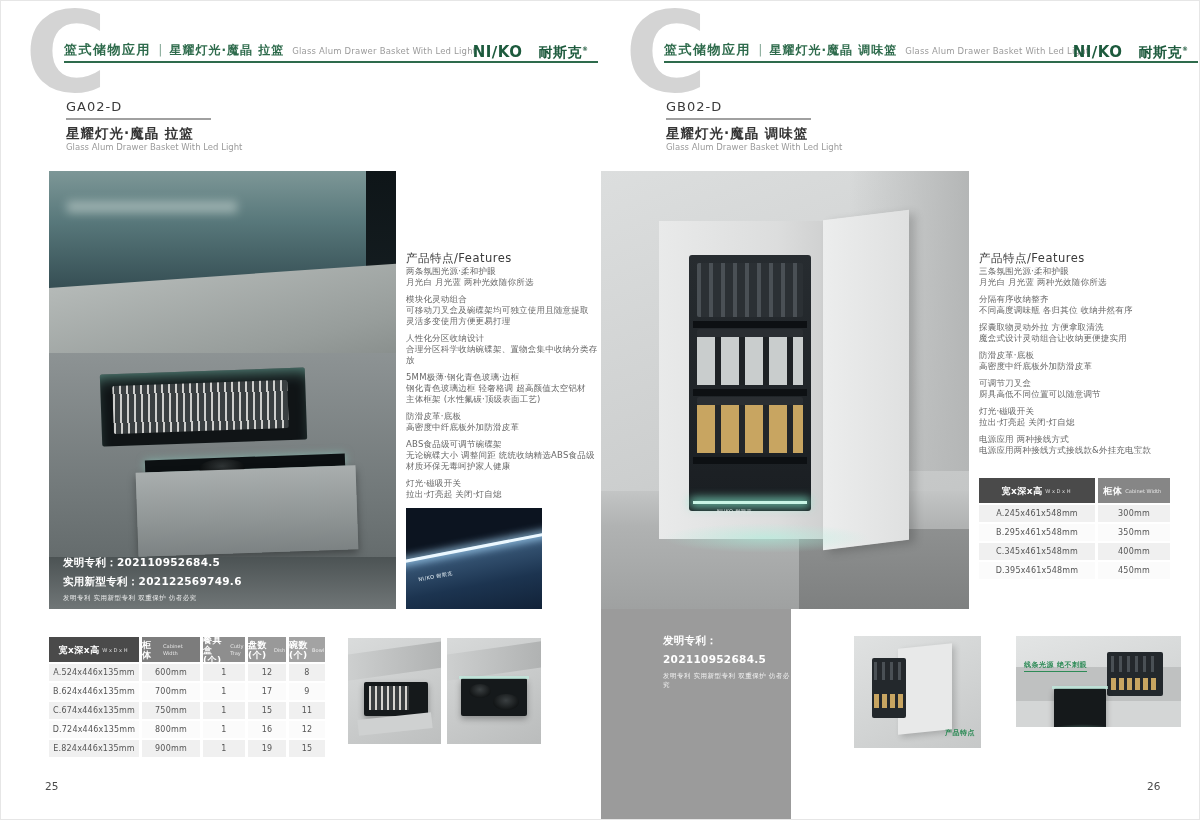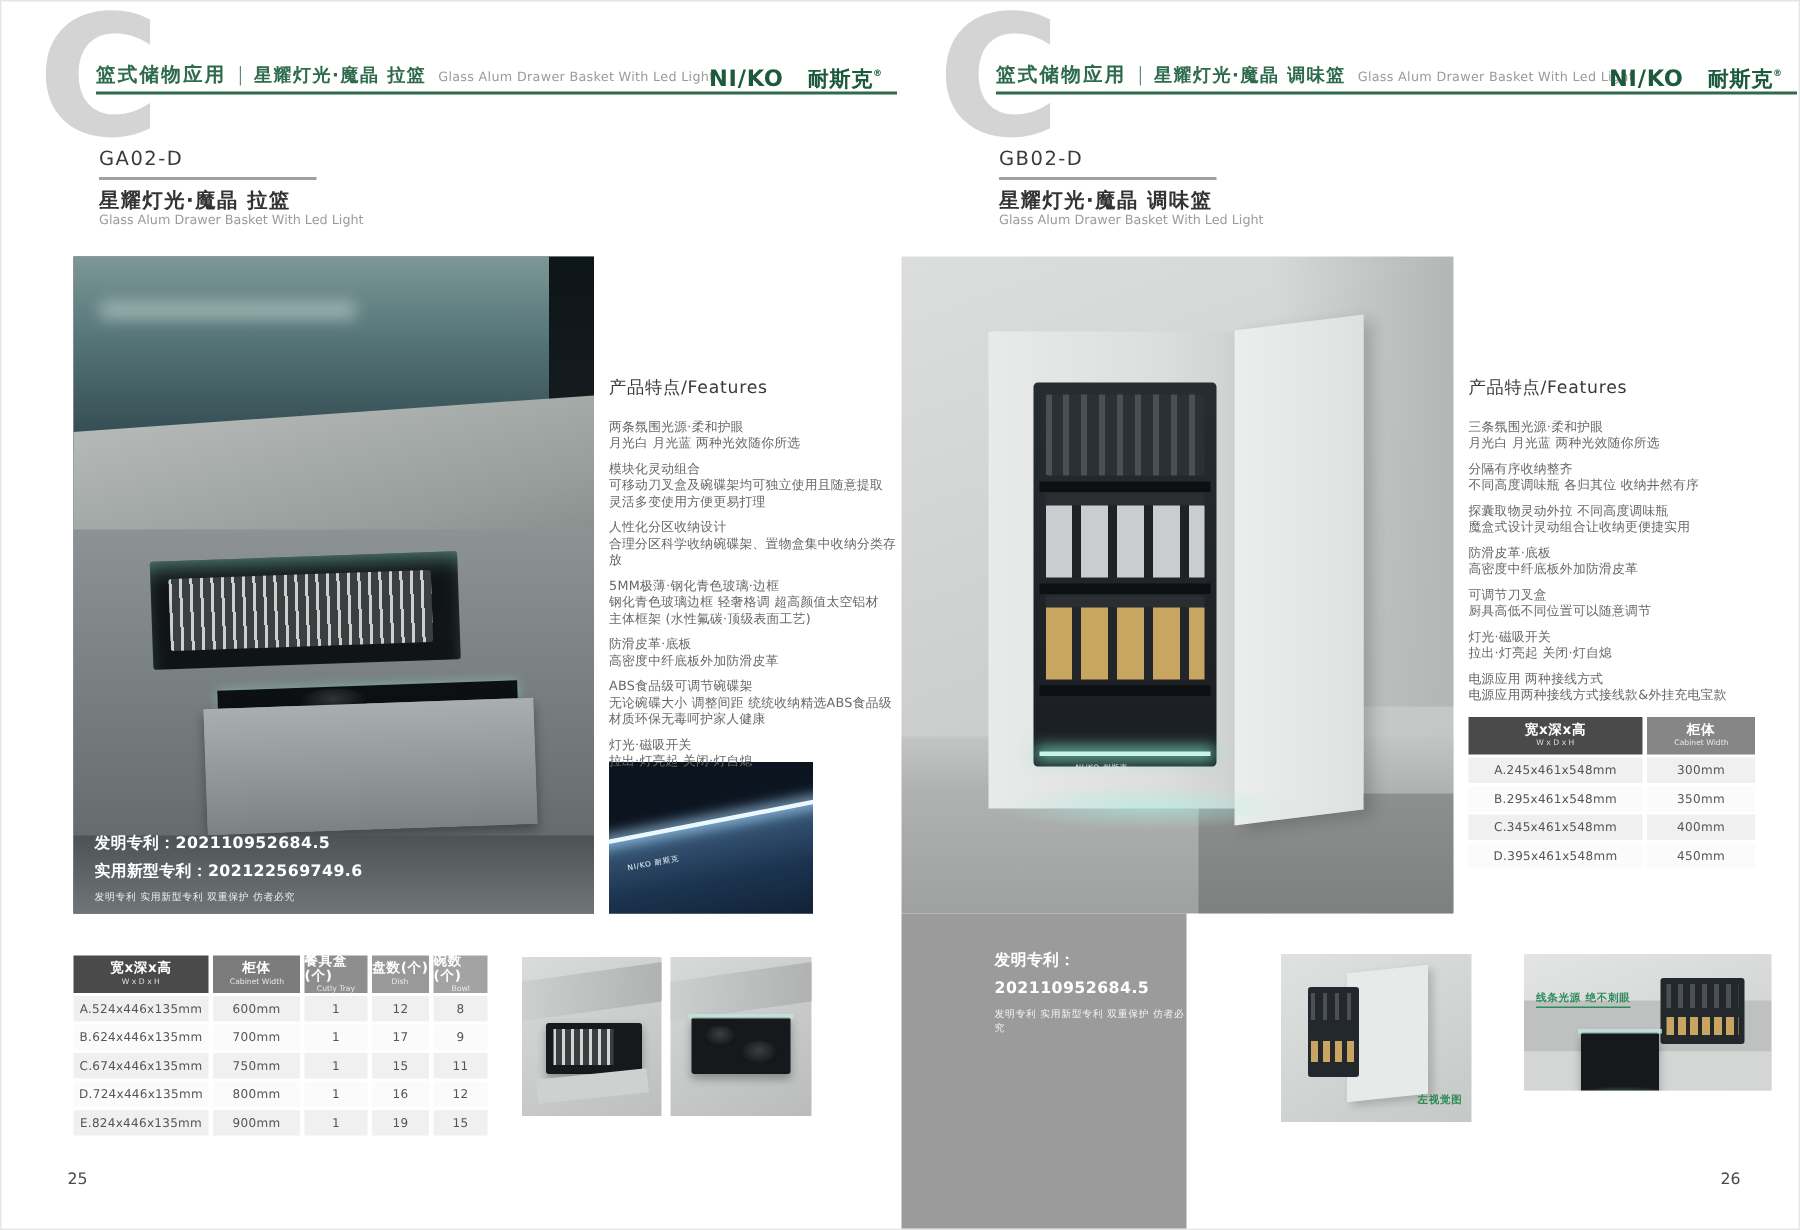--- a/index.html
+++ b/index.html
@@ -22,32 +22,32 @@
   .logo-reg{font-size:6px;font-weight:bold;}
 
   
   .code{position:absolute;left:65px;top:98px;font-size:13px;color:#3a3a3a;letter-spacing:1px;}
   .code-rule{position:absolute;left:65px;top:117px;width:145px;height:1.5px;background:#a0a0a0;}
   .pname{position:absolute;left:65px;top:124px;font-size:13.5px;font-weight:bold;color:#333;letter-spacing:1px;}
   .pname-en{position:absolute;left:65px;top:141px;font-size:8.5px;color:#9b9b9b;}
 
   
   .features{position:absolute;z-index:2;}
-  .features-title{font-size:11.5px;color:#3a3a3a;margin-bottom:14px;letter-spacing:.5px;}
+  .features-title{font-size:11.5px;color:#3a3a3a;letter-spacing:.5px;}
   .feat{font-size:8.5px;color:#686868;line-height:11px;white-space:pre-line;margin-bottom:6px;letter-spacing:.2px;}
 
   
   .patent-big{font-size:10.5px;font-weight:bold;color:#fff;line-height:19px;letter-spacing:.3px;}
   .patent-small{font-size:6.5px;color:rgba(255,255,255,.88);margin-top:3px;letter-spacing:.5px;}
 
   
   .spec{position:absolute;display:grid;gap:2px 3px;z-index:2;}
   .spec-l{left:48px;top:636px;grid-template-columns:90px 58px 42px 38px 36px;}
   .spec-r{left:378px;top:477px;grid-template-columns:116px 72px;}
-  .th{display:flex;flex-direction:column;align-items:center;justify-content:center;color:#fff;height:25px;}
+  .th{display:flex;flex-direction:row;align-items:center;justify-content:center;color:#fff;height:25px;}
   .th .thcn{font-size:9px;font-weight:bold;line-height:10px;letter-spacing:.5px;}
   .th .then{font-size:6px;opacity:.8;line-height:8px;transform:scale(.85);}
   .h1{background:#4a4a4a;} .h2{background:#7c7c7c;} .h3{background:#8e8e8e;} .h4{background:#999999;} .h5{background:#a3a3a3;align-items:center;}
   .h2r{background:#868686;}
   .td{font-size:8px;color:#555;display:flex;align-items:center;justify-content:center;height:17px;letter-spacing:.2px;}
   .ro{background:#f0f0f0;} .re{background:#fbfbfb;}
 
   .pageno{position:absolute;top:779px;font-size:10.5px;color:#4a4a4a;}
 
   
@@ -297,21 +297,21 @@
         <div class="patent-small">发明专利 实用新型专利 双重保护 仿者必究</div>
       </div>
     </div>
 
     <div class="features" style="left:378px;top:250px;width:200px;">
       <div class="features-title">产品特点/Features</div>
       <div class="feat">三条氛围光源·柔和护眼
 月光白 月光蓝 两种光效随你所选</div>
       <div class="feat">分隔有序收纳整齐
 不同高度调味瓶 各归其位 收纳井然有序</div>
-      <div class="feat">探囊取物灵动外拉 不同高度调味瓶
+      <div class="feat">探囊取物灵动外拉 方便拿取清洗
 魔盒式设计灵动组合让收纳更便捷实用</div>
       <div class="feat">防滑皮革·底板
 高密度中纤底板外加防滑皮革</div>
       <div class="feat">可调节刀叉盒
 厨具高低不同位置可以随意调节</div>
       <div class="feat">灯光·磁吸开关
 拉出·灯亮起 关闭·灯自熄</div>
       <div class="feat">电源应用 两种接线方式
 电源应用两种接线方式接线款&amp;外挂充电宝款</div>
     </div>
@@ -334,21 +334,21 @@
       <div class="td ro">400mm</div>
       <div class="td re">D.395x461x548mm</div>
       <div class="td re">450mm</div>
     </div>
 
     <div class="thumb t3">
       <div class="tm-cab" style="left:44px;top:10px;width:54px;height:86px;"></div>
       <div class="tm-rack" style="left:18px;top:22px;width:34px;height:60px;"></div>
       <div class="tm-sticks" style="left:20px;top:26px;width:30px;height:18px;"></div>
       <div class="tm-amber" style="left:20px;top:58px;width:30px;height:14px;"></div>
-      <div class="cap-green" style="right:6px;bottom:10px;">左视觉图</div>
+      <div class="cap-green" style="right:6px;bottom:10px;">产品特点</div>
     </div>
     <div class="thumb t4">
       <div class="tm-counter"></div>
       <div class="tm-counter2"></div>
       <div class="tm-rack" style="right:18px;top:16px;width:56px;height:44px;"></div>
       <div class="tm-sticks" style="right:22px;top:20px;width:48px;height:16px;"></div>
       <div class="tm-amber" style="right:22px;top:42px;width:48px;height:12px;"></div>
       <div class="tm-drawer" style="left:38px;top:52px;width:52px;height:42px;"></div>
       <div class="tm-glass" style="left:36px;top:50px;width:56px;height:3px;"></div>
       <div class="tm-glow" style="left:26px;top:88px;width:80px;height:18px;"></div>

